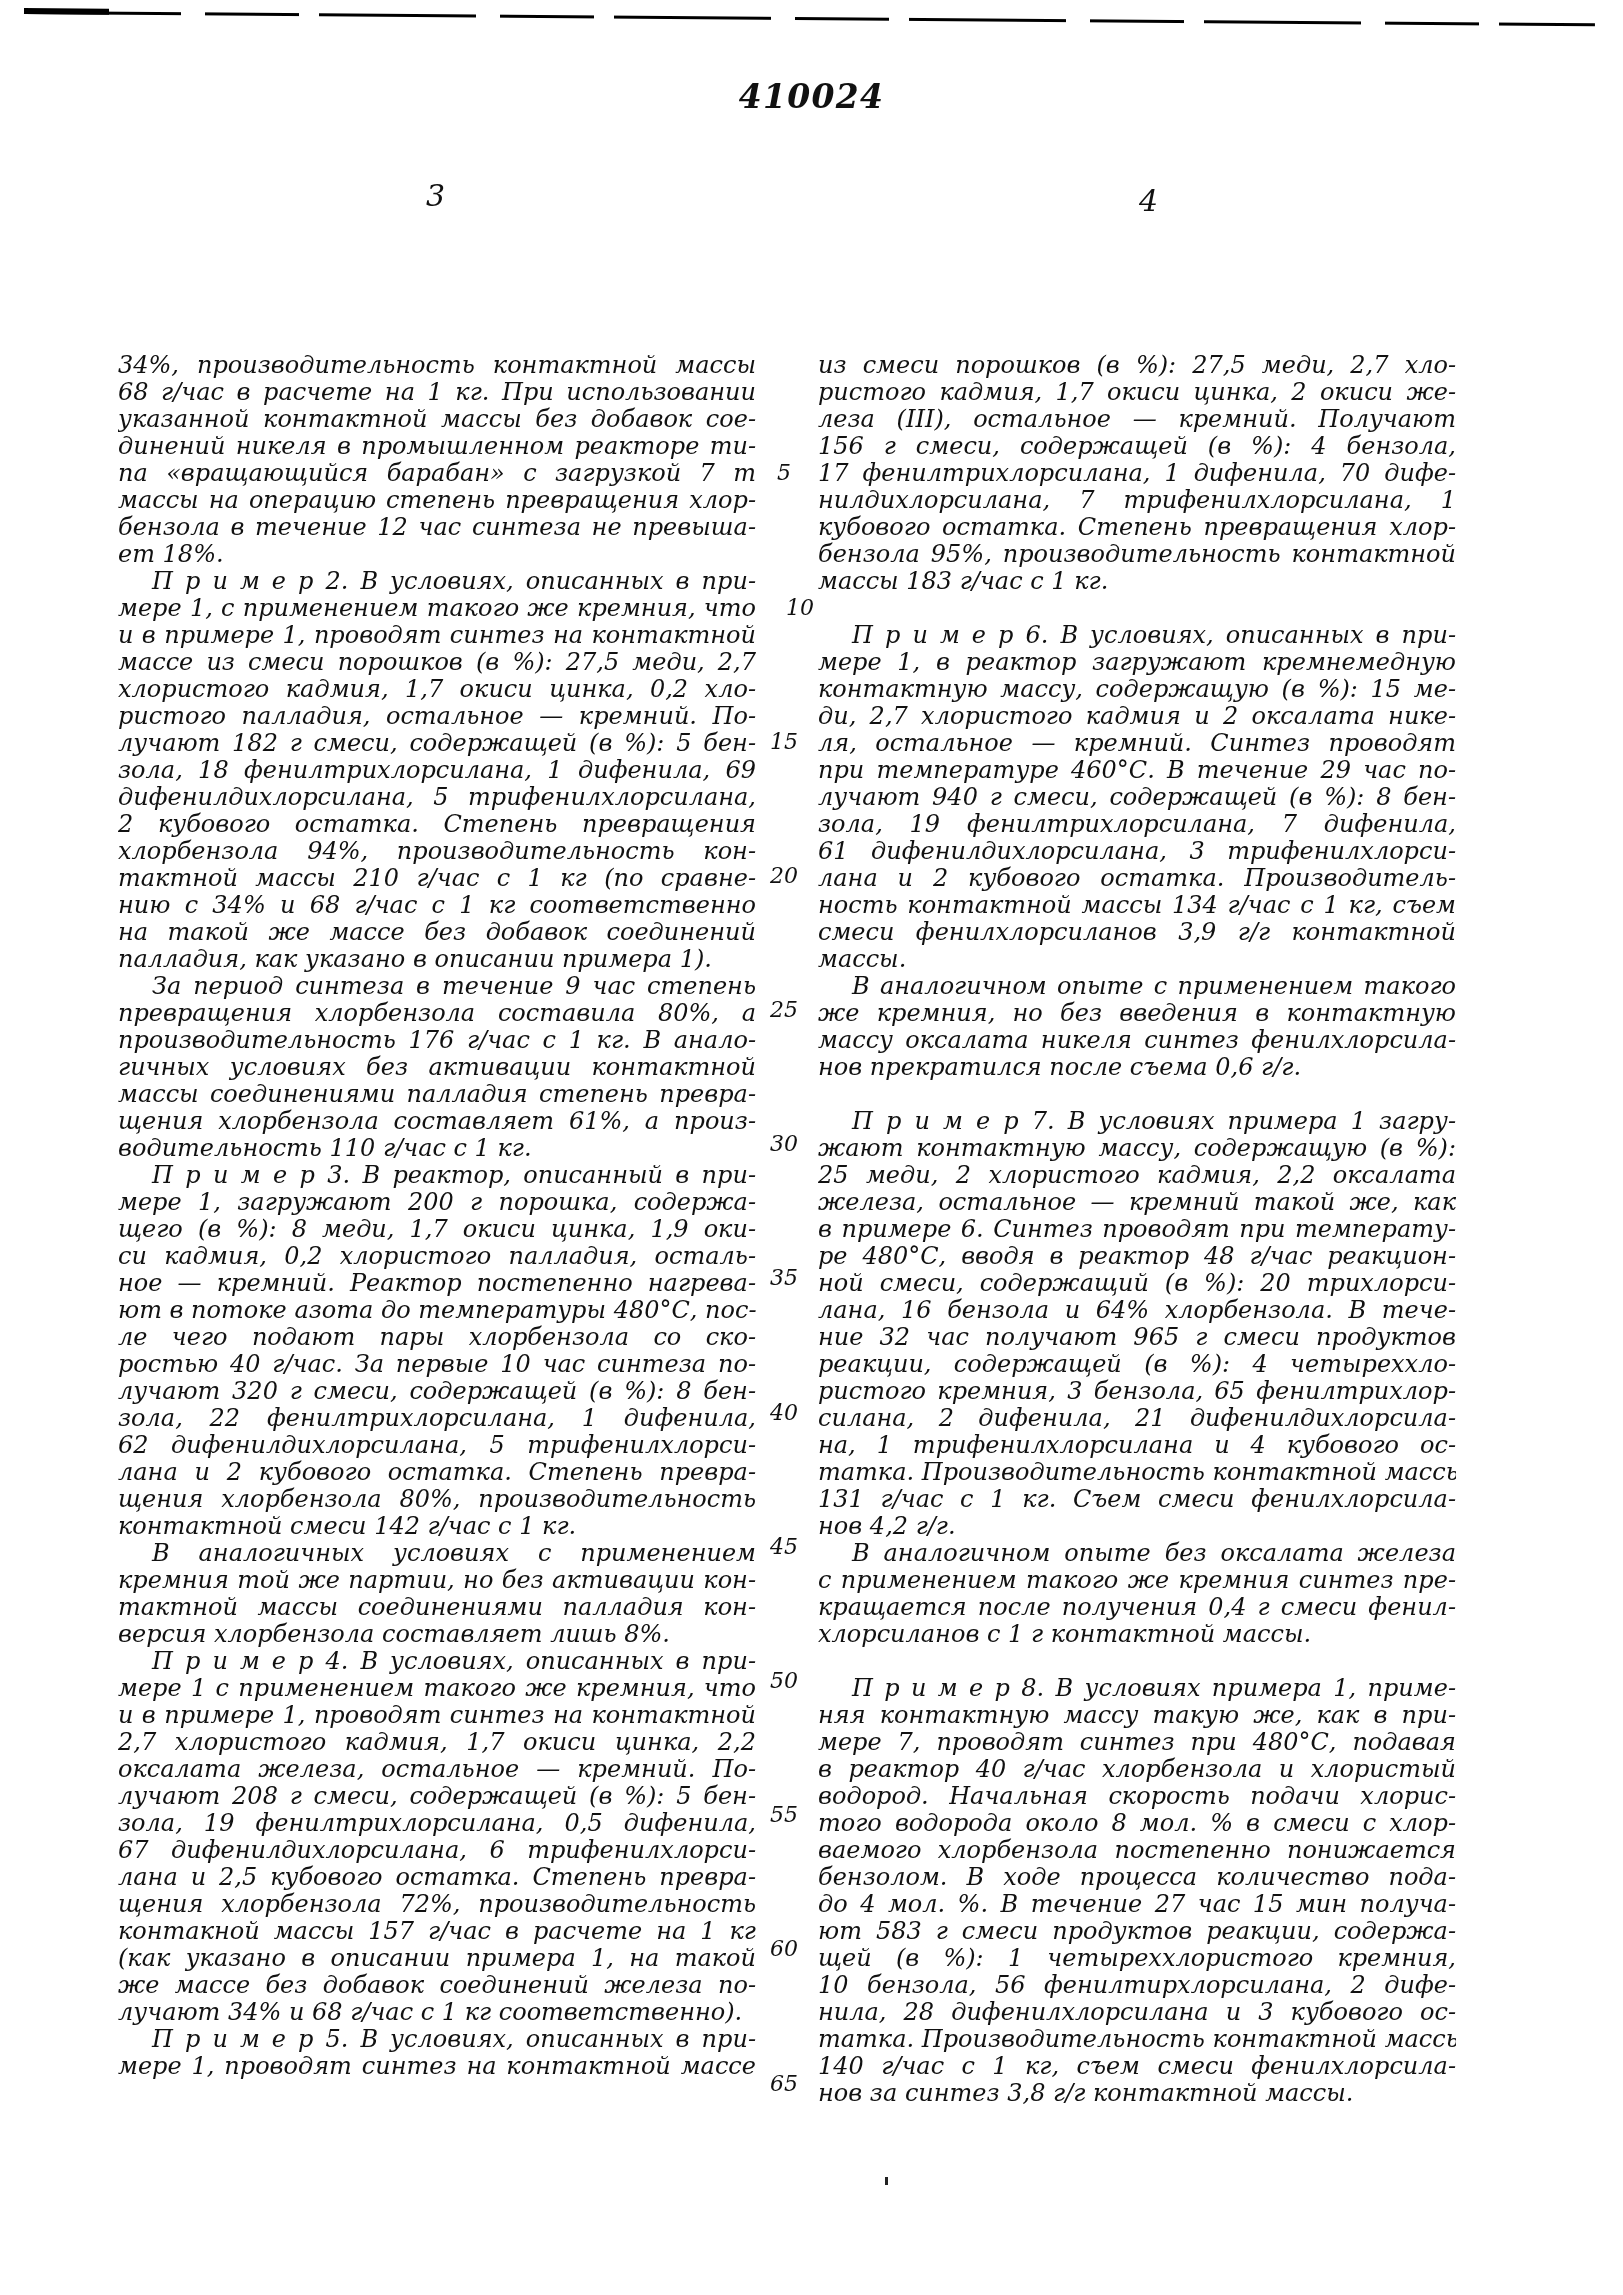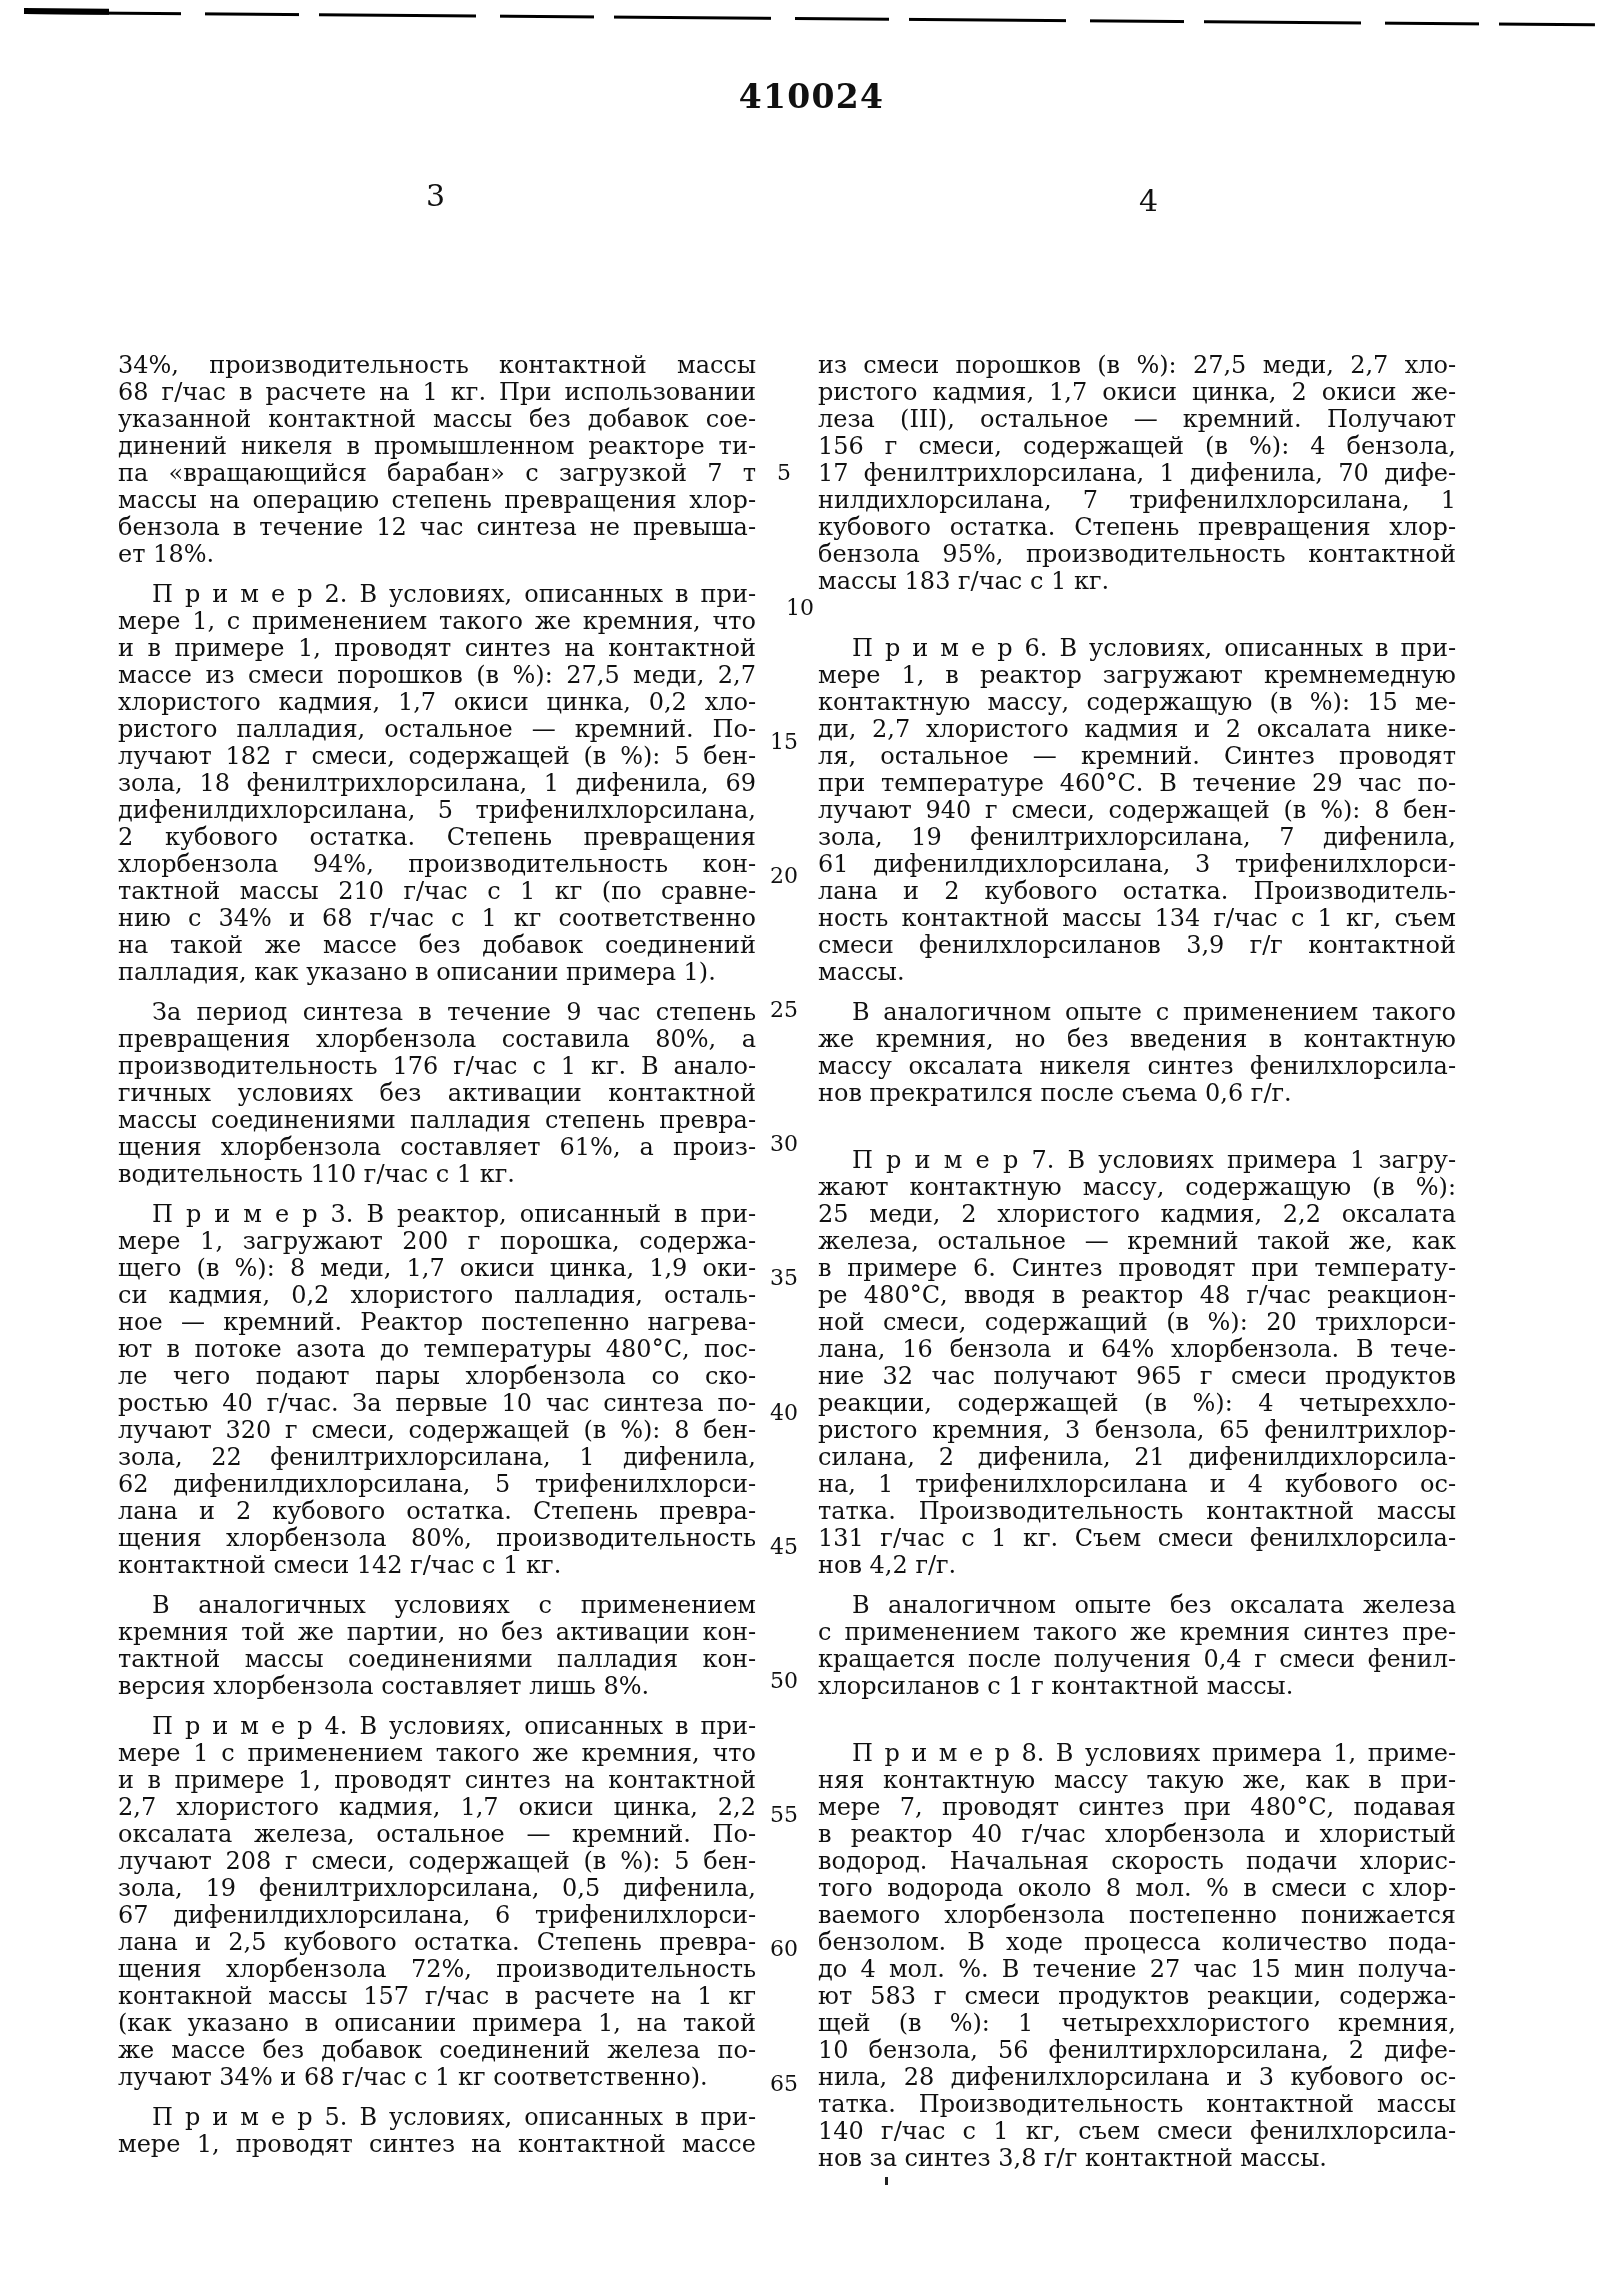--- a/index.html
+++ b/index.html
@@ -5,20 +5,21 @@
   html, body { margin: 0; padding: 0; background: #e8e8e4; }
   .page {
     position: relative;
     width: 1623px;
     height: 2295px;
     margin: 0 auto;
     background: #ffffff;
     font-family: "DejaVu Serif", "Liberation Serif", serif;
     color: #111111;
     overflow: hidden;
+    font-style: italic;
   }
   
   .artifact-top {
     position: absolute;
     left: 23.6px;
     top: 10.5px;
     width: 1571px;
     height: 2.6px;
     transform: rotate(0.45deg);
     transform-origin: 0 0;
@@ -76,21 +77,21 @@
   .line {
     height: 27px;
     line-height: 27px;
     font-size: 24px;
     text-align: justify;
     text-align-last: justify;
     overflow: hidden;
     white-space: nowrap;
   }
   .line.end { text-align-last: left; white-space: normal; }
-  .line.indent { text-indent: 34px; margin-top: 13px; }
+  .line.indent { text-indent: 34px; }
   .line.blank { }
 
   .gutter {
     position: absolute;
     left: 754px;
     top: 352px;
     width: 60px;
     height: 1744px;
   }
   .line-number {

